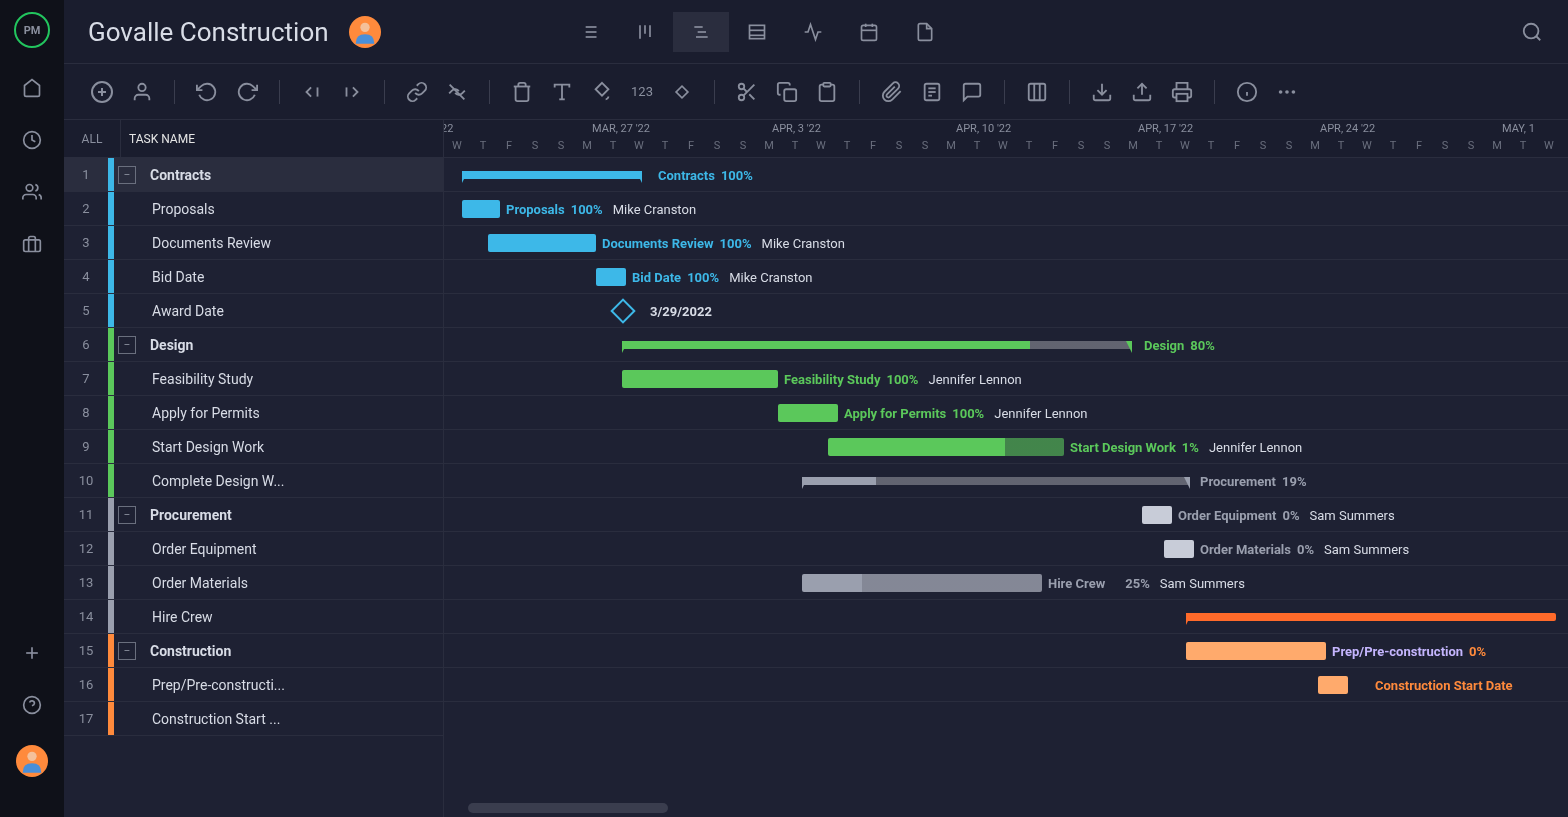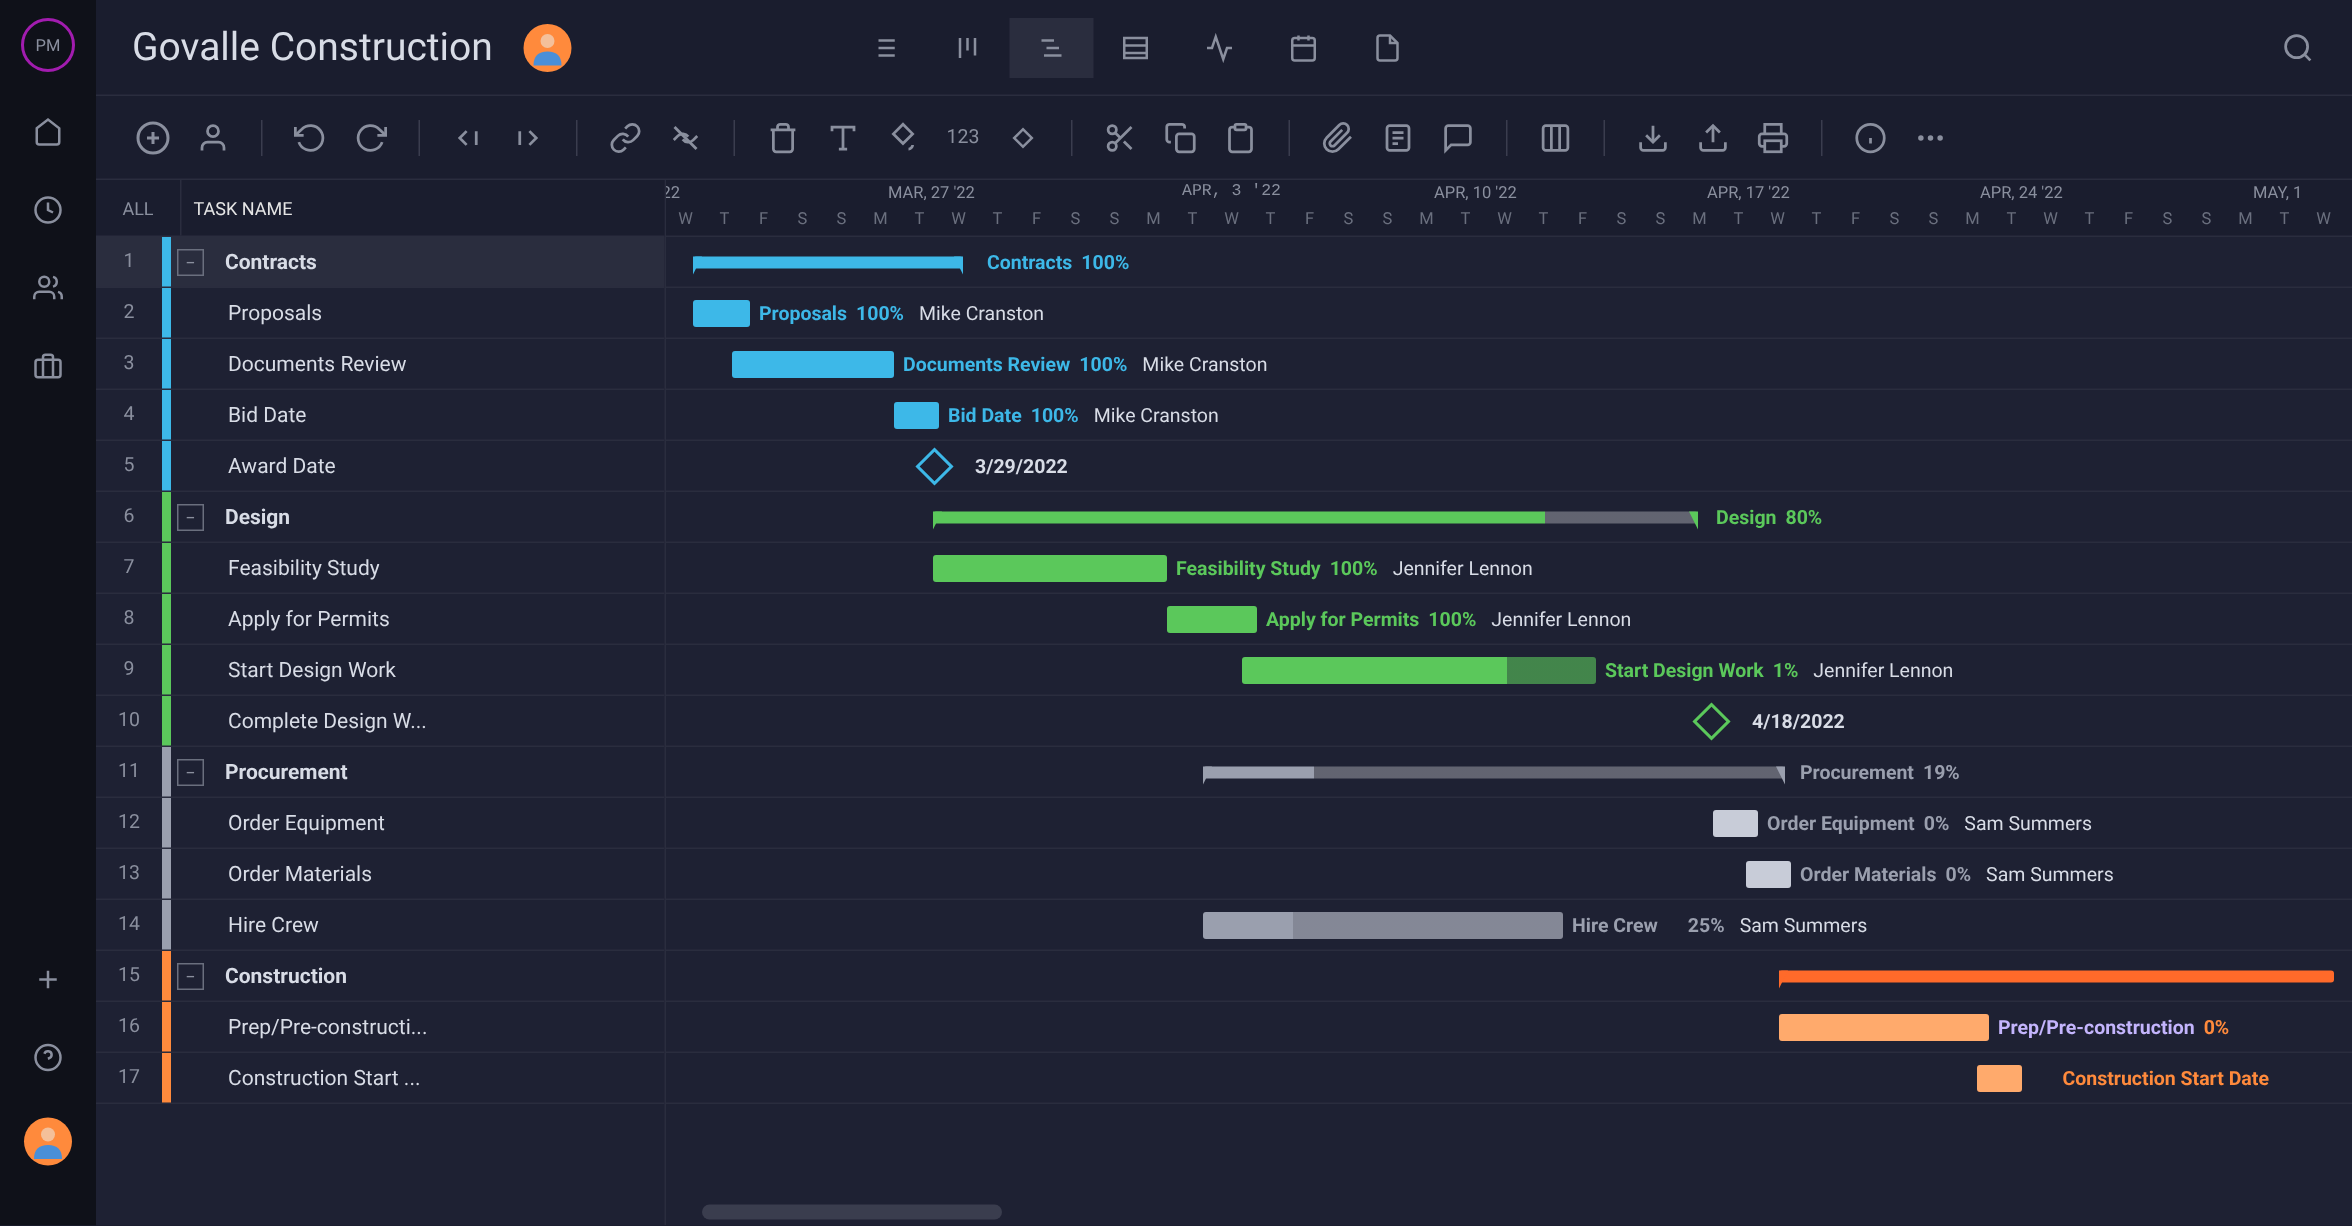--- a/index.html
+++ b/index.html
@@ -1,19 +1,19 @@
 <!DOCTYPE html>
 <html><head>
 <meta charset="utf-8">
 <style>
 * { margin:0; padding:0; box-sizing:border-box; font-family:-apple-system,BlinkMacSystemFont,"Segoe UI",Roboto,sans-serif; }
 body { background:#1a1d2e; color:#b8bcc8; overflow:hidden; width:1568px; height:817px; }
 .app { display:flex; height:100%; }
 .leftnav { width:64px; background:#0f1119; display:flex; flex-direction:column; align-items:center; padding-top:12px; gap:28px; }
-.logo { width:36px; height:36px; border:2px solid #a21caf; border-radius:50%; display:flex; align-items:center; justify-content:center; font-size:11px; font-weight:400; color:#8a8f9e; }
+.logo { width:36px; height:36px; border:2px solid #22c55e; border-radius:50%; display:flex; align-items:center; justify-content:center; font-size:11px; font-weight:700; color:#8a8f9e; }
 .nav-icon { width:24px; height:24px; display:flex; align-items:center; justify-content:center; color:#8a8f9e; cursor:pointer; }
 .nav-spacer { flex:1; }
 .main { flex:1; display:flex; flex-direction:column; }
 .header { height:64px; background:#1a1d2e; border-bottom:1px solid #2a2d3e; display:flex; align-items:center; padding:0 24px; gap:20px; }
 .title { font-size:26px; font-weight:400; color:#d8dce6;text-align:right; }
 .avatar { width:32px; height:32px; border-radius:50%; background:#ff8a3c; display:flex; align-items:center; justify-content:center; overflow:hidden; }
 .avatar svg { width:28px; height:28px; }
 .view-tabs { display:flex; gap:0; margin-left:160px; }
 .view-tab { width:56px; height:40px; display:flex; align-items:center; justify-content:center; color:#8a8f9e; cursor:pointer; }
 .view-tab.active { background:#2a2d3e; }
@@ -449,21 +449,21 @@
               <div class="color-bar" style="background: rgb(255, 138, 60);"></div>
               <div class="task-name indent">Construction Start ...</div>
             </div>
           </div>
       </div>
       <div class="gantt">
         <div class="timeline">
           <div class="week-labels" id="week-labels">
               <div class="week-label" style="left: -20px;">20 '22</div>
               <div class="week-label" style="left: 148px;">MAR, 27 '22</div>
-              <div class="week-label" style="left: 344px; font-family: Liberation Mono, monospace;">APR, 3 '22</div>
+              <div class="week-label" style="left: 328px;">APR, 3 '22</div>
               <div class="week-label" style="left: 512px;">APR, 10 '22</div>
               <div class="week-label" style="left: 694px;">APR, 17 '22</div>
               <div class="week-label" style="left: 876px;">APR, 24 '22</div>
               <div class="week-label" style="left: 1058px;">MAY, 1</div>
             </div>
           <div class="day-labels" id="day-labels">
               <div class="day-label">W</div>
               <div class="day-label">T</div>
               <div class="day-label">F</div>
               <div class="day-label">S</div>
@@ -571,26 +571,20 @@
             </div>
             <div class="gantt-row">
               <div class="bar" style="background: linear-gradient(to right, rgb(91, 200, 91) 75%, rgba(91, 200, 91, 0.6) 75%); left: 384px; width: 236px;"></div>
               <div class="bar-label" style="left: 626px;">
                 <span class="name" style="color: rgb(91, 200, 91);">Start Design Work</span>
                 <span class="pct" style="color: rgb(91, 200, 91);">1%</span>
                 <span class="assignee">Jennifer Lennon</span>
               </div>
             </div>
             <div class="gantt-row">
-              <div class="milestone" style="left: 688px; border-color: rgb(91, 200, 91);"></div>
-              <div class="bar-label" style="left: 724px;">
-                <span class="name" style="color: rgb(216, 220, 230);">4/18/2022</span>
-              </div>
-            </div>
-            <div class="gantt-row">
               <div class="bar summary-bar gray" style="background: linear-gradient(to right, rgb(154, 159, 174) 19%, rgba(255, 255, 255, 0.3) 19%); left: 358px; width: 388px;"></div>
               <div class="bar-label" style="left: 756px;">
                 <span class="name" style="color: rgb(154, 159, 174);">Procurement</span>
                 <span class="pct" style="color: rgb(154, 159, 174);">19%</span>
               </div>
             </div>
             <div class="gantt-row">
               <div class="bar" style="background: rgb(200, 204, 216); left: 698px; width: 30px;"></div>
               <div class="bar-label" style="left: 734px;">
                 <span class="name" style="color: rgb(154, 159, 174);">Order Equipment</span>

